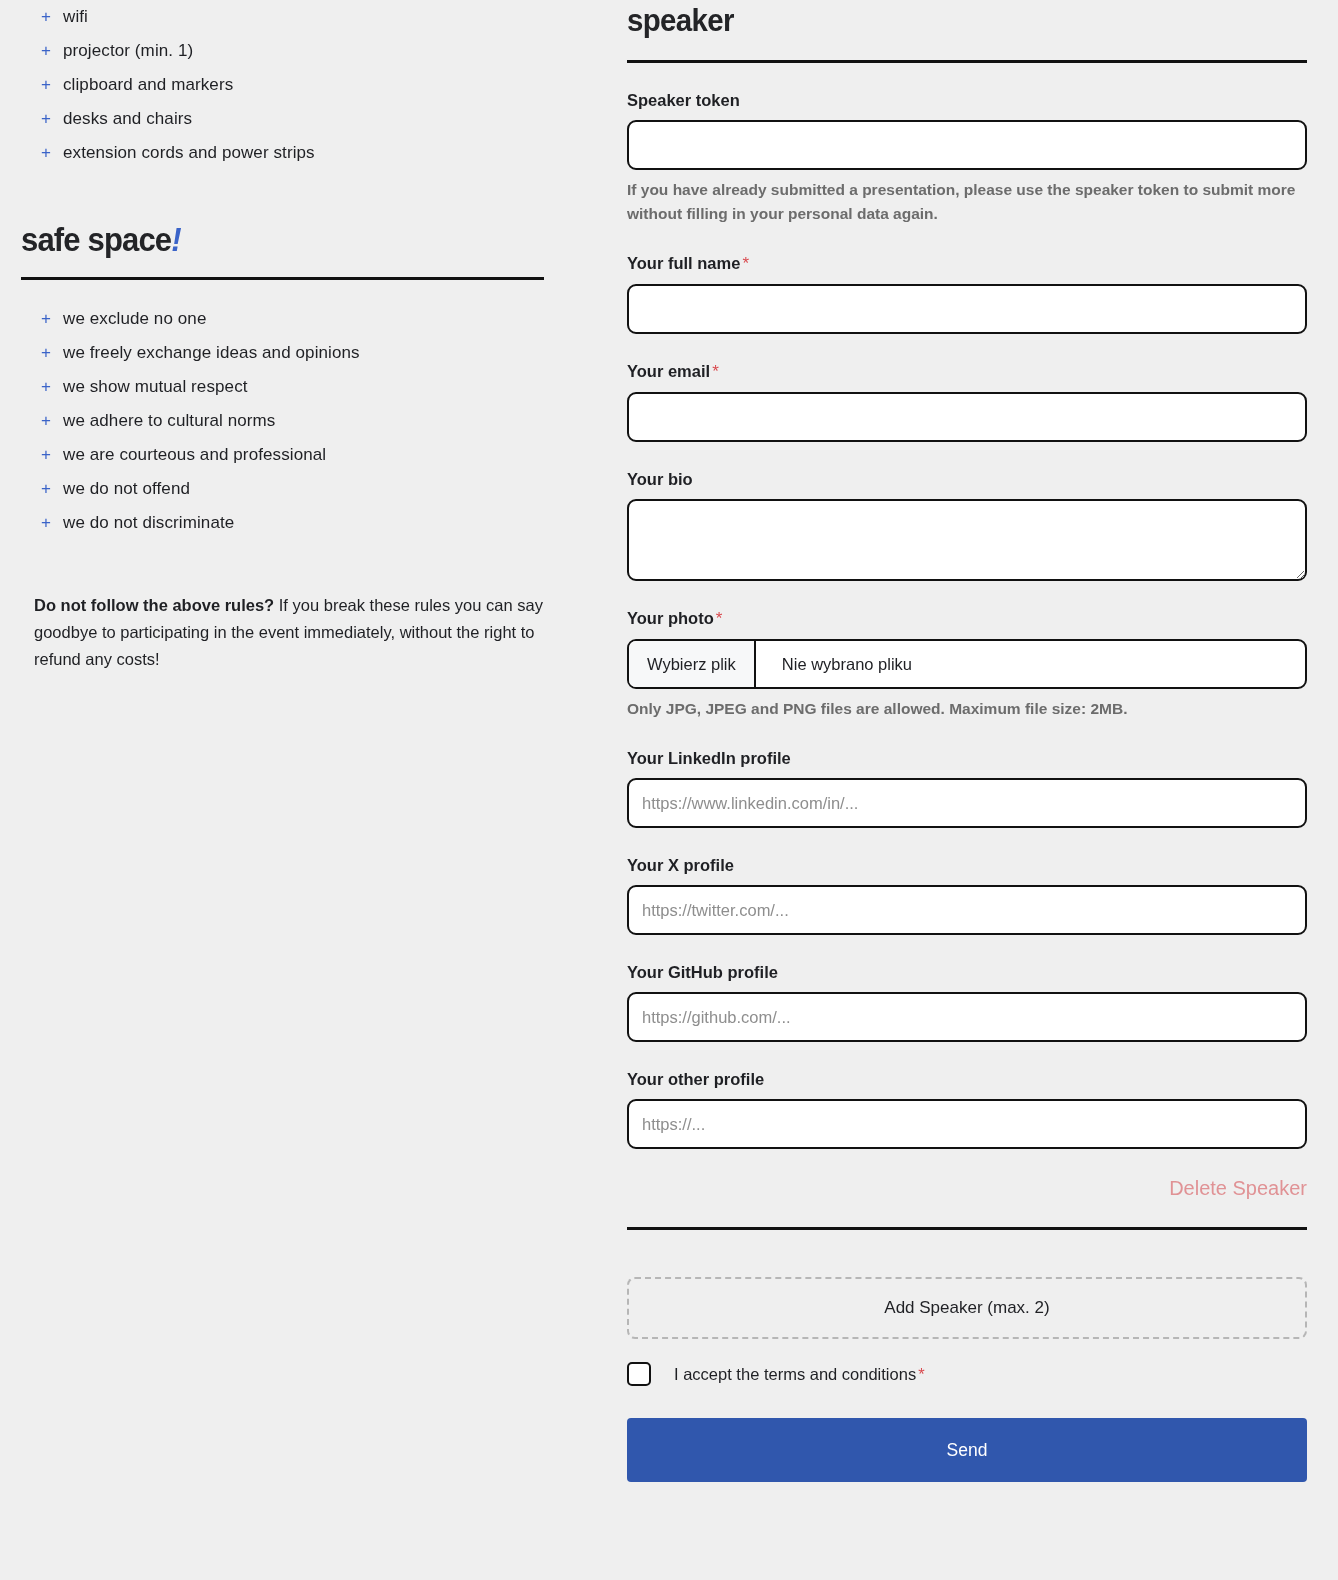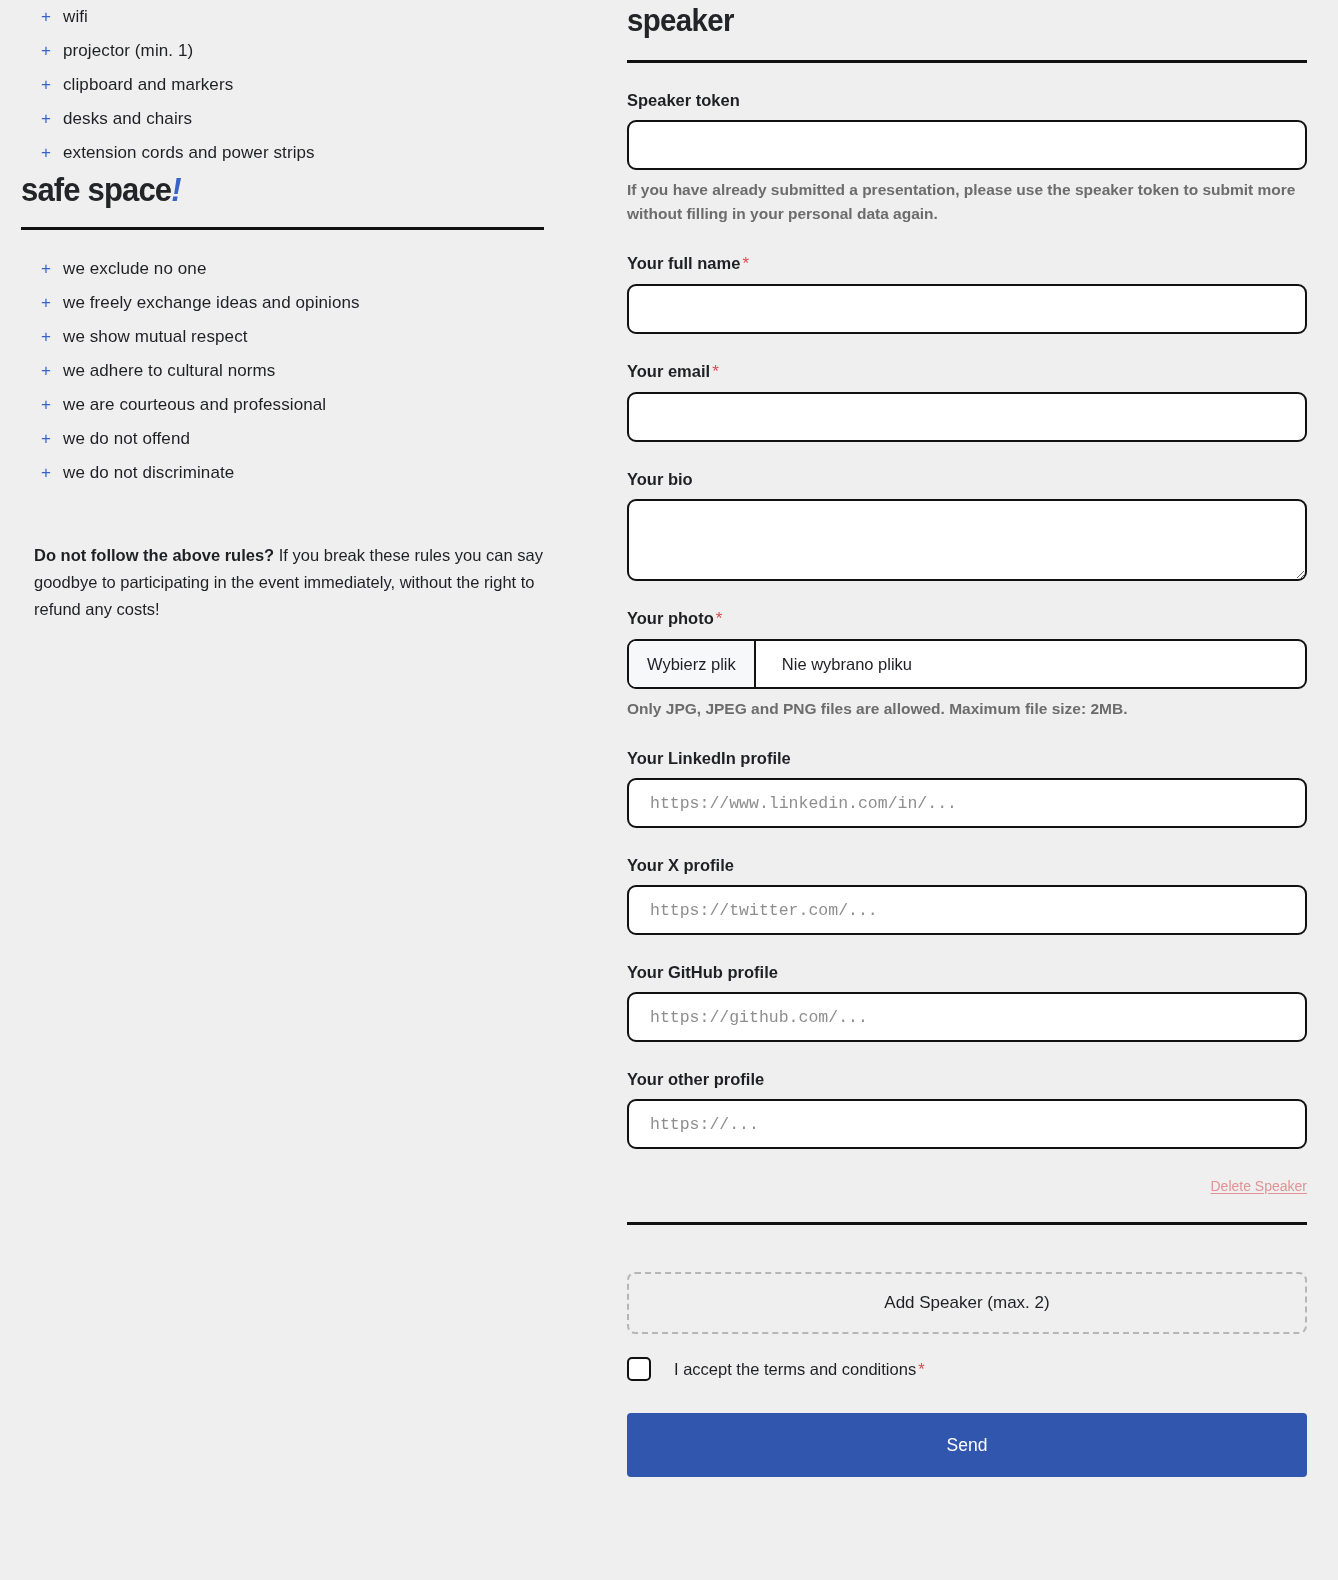--- a/index.html
+++ b/index.html
@@ -47,20 +47,21 @@
   .plus-list li .plus {
     position: absolute;
     left: 20px;
     top: 0;
     color: #3a63c8;
     font-size: 17px;
     line-height: 34px;
     font-weight: 400;
   }
   .section-heading-wrap {
+    margin-top: 50px;
     padding-right: 69px;
   }
   .section-heading {
     margin: 0;
     font-size: 33px;
     line-height: 40px;
     font-weight: 700;
     letter-spacing: -0.9px;
     color: #232427;
     font-family: "Liberation Sans Narrow", "Liberation Sans", sans-serif;
@@ -133,24 +134,24 @@
     font-size: 17px;
     margin-left: 2px;
   }
   .input {
     display: block;
     width: 680px;
     height: 50px;
     background: #ffffff;
     border: 2.5px solid #111;
     border-radius: 9px;
-    font-family: Liberation Mono, monospace;
-    font-size: 16.5px;
-    color: #1f2024;
-    padding: 0 21px;
+    font-family: Liberation Sans, sans-serif;
+    font-size: 16.5px;
+    color: #1f2024;
+    padding: 0 13px;
     outline: none;
   }
   .input::placeholder { color: #8e8e8e; opacity: 1; }
   .textarea {
     display: block;
     width: 680px;
     height: 82px;
     background: #ffffff;
     border: 2.5px solid #111;
     border-radius: 9px;
@@ -201,23 +202,22 @@
     font-size: 16.5px;
     color: #1f2024;
   }
   
   .delete-row {
     width: 680px;
     text-align: right;
     margin-top: 28px;
   }
   .delete-link {
-    font-size: 14px;
+    font-size: 20px;
     color: #e09295;
-    text-decoration: underline;
     text-underline-offset: 2px;
     cursor: pointer;
     margin-top: 36px;
   }
   .rule-right-2 {
     height: 3px;
     background: #111;
     margin-top: 27px;
     width: 680px;
   }

